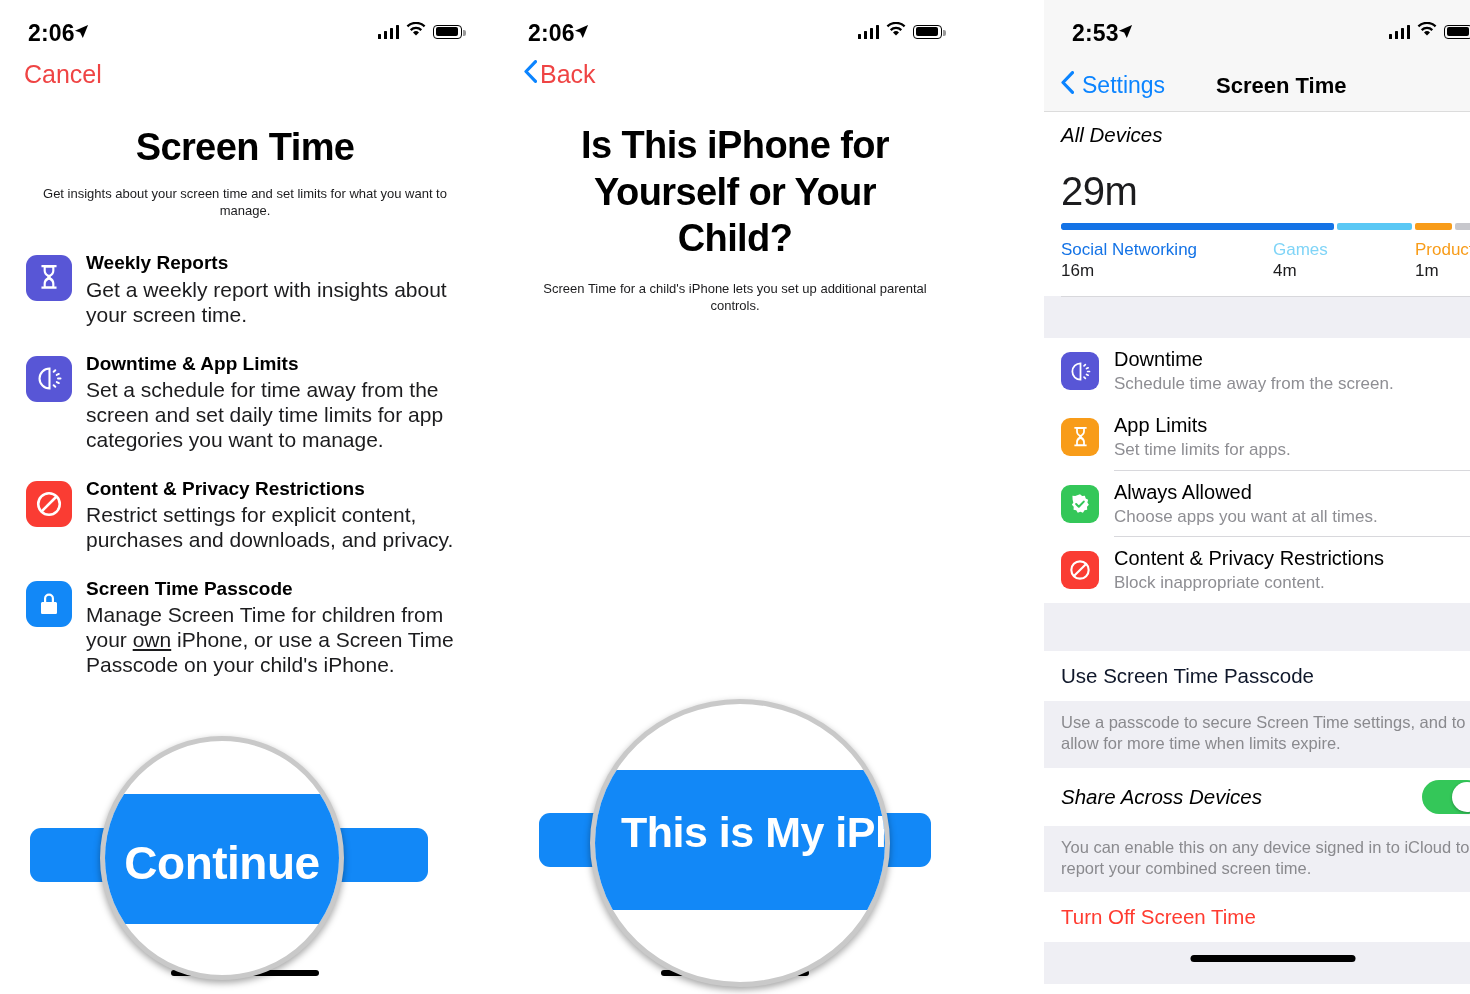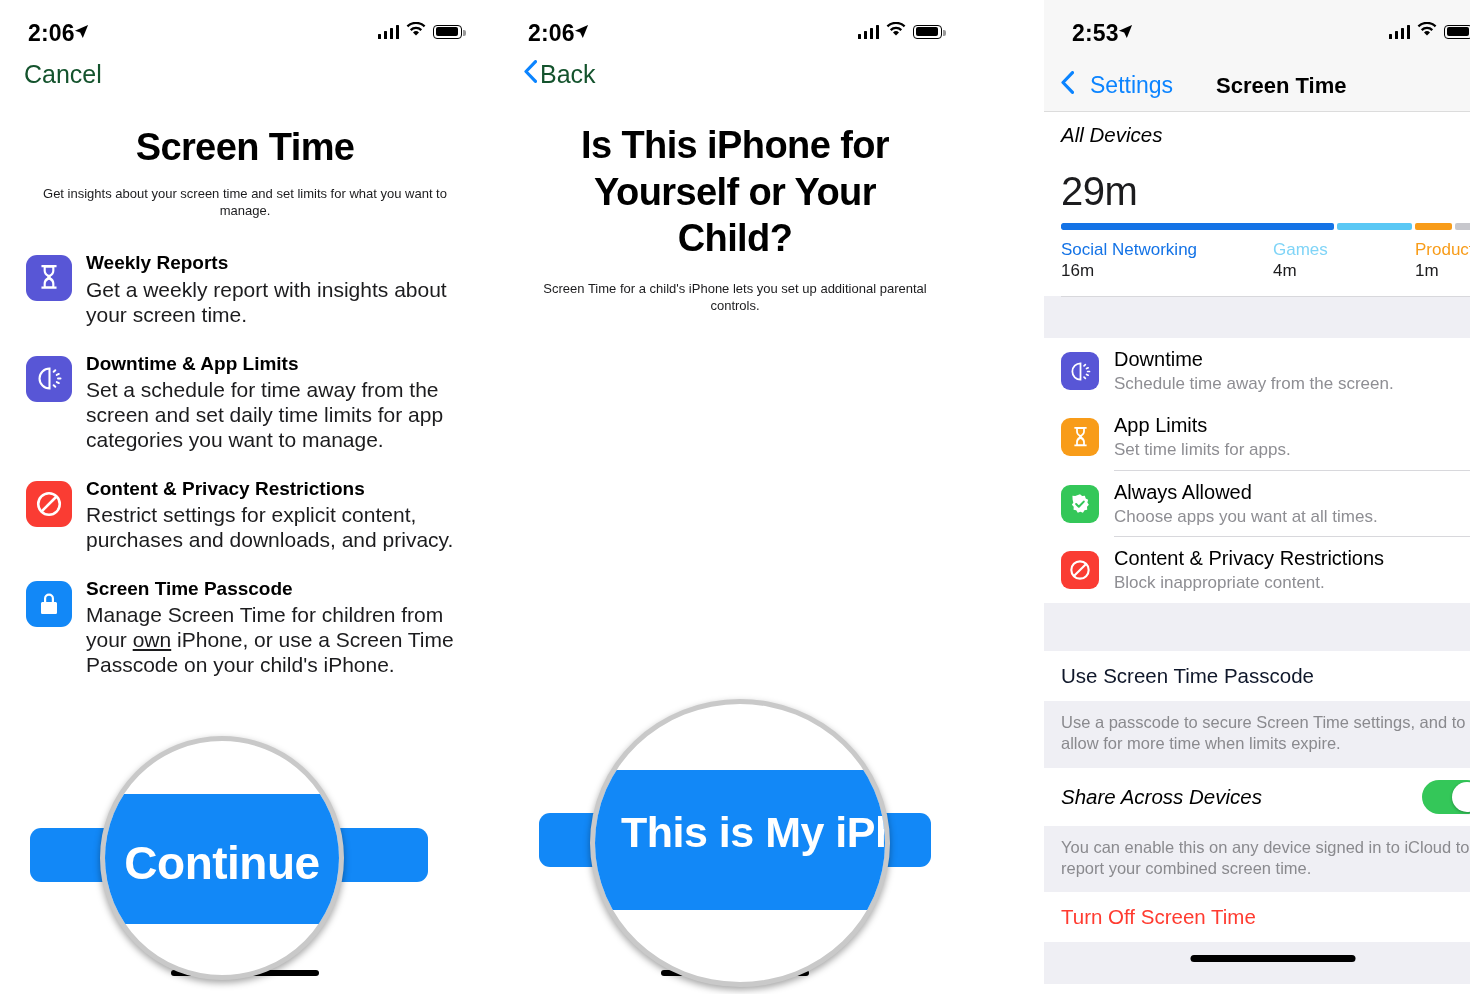--- a/index.html
+++ b/index.html
@@ -32,21 +32,21 @@
   .bars i:nth-child(3){ height:11px; }
   .bars i:nth-child(4){ height:14px; }
   .battery{ position:relative; width:29px; height:14px; border:1.6px solid #000; border-radius:4px; }
   .battery::after{ content:""; position:absolute; right:-4.5px; top:4px; width:2.5px; height:6px; background:#9a9a9a; border-radius:0 2px 2px 0; }
   .battery b{ position:absolute; left:1.6px; top:1.6px; bottom:1.6px; width:82%; background:#000; border-radius:2px; display:block; }
 
   
   .navrow{ height:48px; position:relative; }
   .nav-btn{
     position:absolute; left:24px; top:0;
-    font-size:25px; color:#14532d; display:flex; align-items:flex-end; gap:3px;
+    font-size:25px; color:#ef4444; display:flex; align-items:flex-end; gap:3px;
     cursor:pointer;
   }
   .chev-left{ display:inline-block; }
 
   .ob-title{
     text-align:center; font-size:38px; font-weight:bold; color:#000;
     letter-spacing:-.6px; line-height:1.23;
     padding:0 34px; margin-top:16px;
   }
   #panel-2 .ob-title{ margin-top:14px; padding:0 52px; }
@@ -94,21 +94,21 @@
   #loupe-2{ left:590px; top:699px; width:300px; height:288px; }
   #loupe-2 .loupe-bar{ left:-30px; top:66px; width:370px; height:140px; }
   #loupe-2 .loupe-label{ top:104px; font-size:43px; letter-spacing:-.5px; text-align:left; padding-left:26px; }
 
   
   .nav-bar-ios{
     position:relative; height:52px; background:#f7f7f7;
     display:flex; align-items:center;
     border-bottom:.5px solid #dcdcdc;
   }
-  .nav-back{ position:absolute; left:17px; display:flex; align-items:center; gap:16px; color:#0b84ff; font-size:23px; cursor:pointer; }
+  .nav-back{ position:absolute; left:17px; display:flex; align-items:center; gap:8px; color:#0b84ff; font-size:23px; cursor:pointer; }
   .nav-title{ position:absolute; left:172px; font-size:22px; font-weight:bold; color:#000; }
 
   .st-body{ background:#fff; height:942px; overflow:hidden; }
   .sec-gap{ background:#efeff4; height:42px; }
   .sec-gap.tall{ height:48px; }
 
   .row{
     position:relative; background:#fff; display:flex; align-items:center;
     padding:0 17px; min-height:46px; cursor:pointer;
   }

